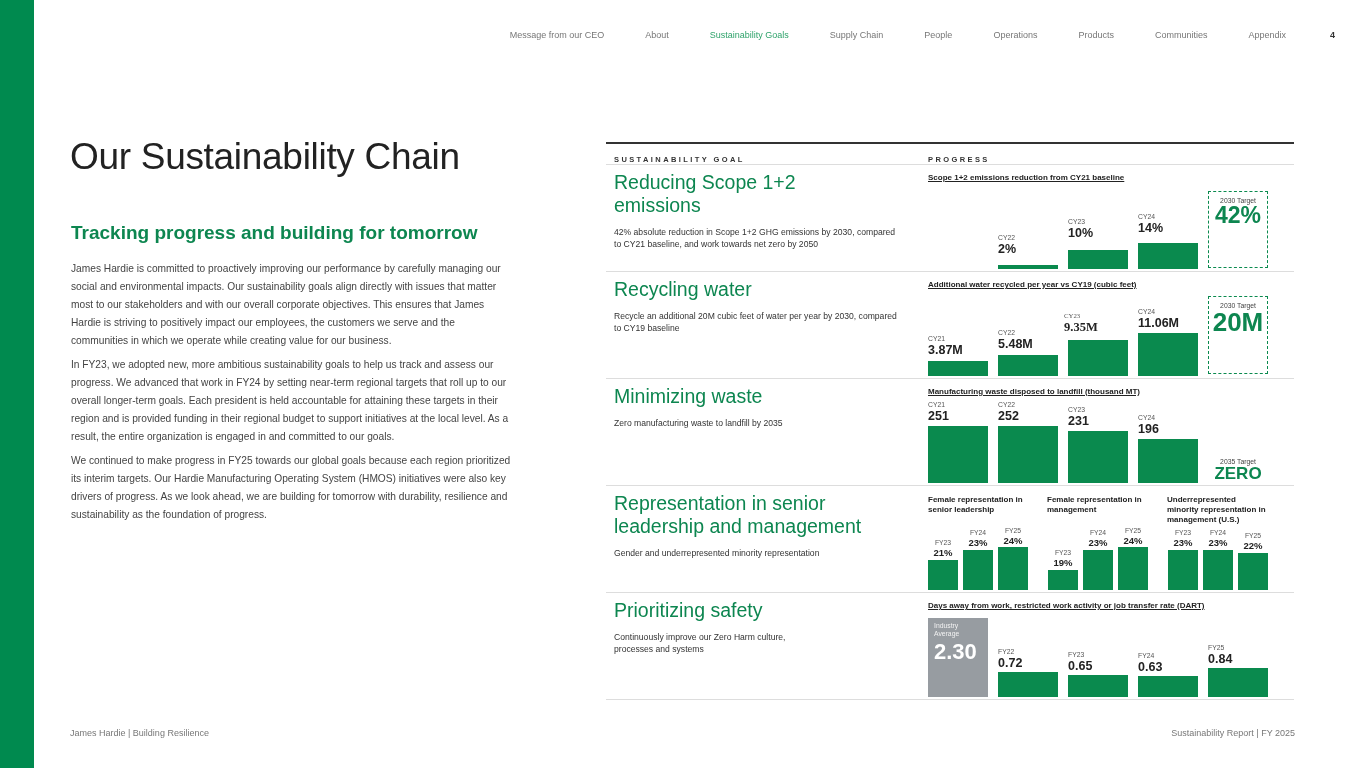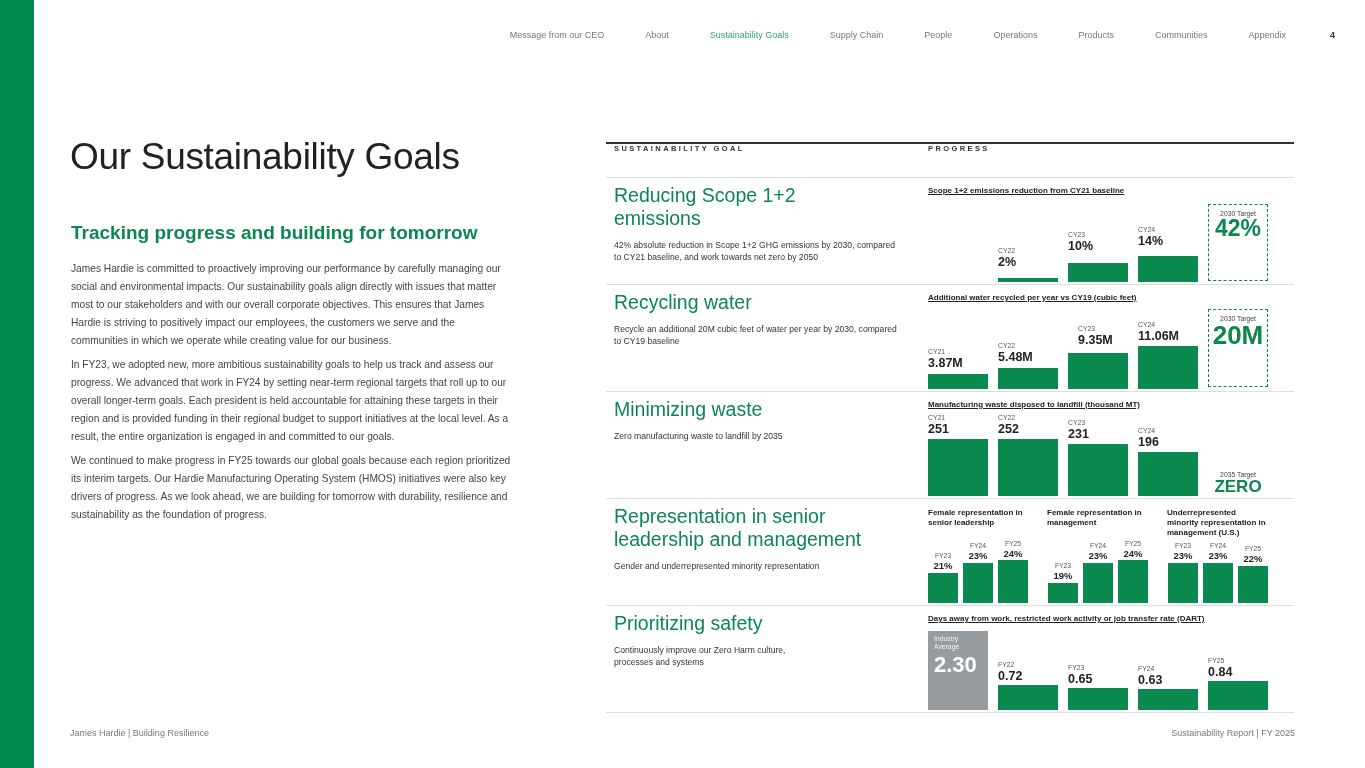--- a/index.html
+++ b/index.html
@@ -13,21 +13,21 @@
   .topnav a.active { color: #2fa36b; }
   .topnav .page-num { margin-left: 28px; color: #333; font-weight: bold; }
 
   .title { position: absolute; left: 70px; top: 136px; font-size: 37px; color: #222; font-weight: normal; letter-spacing: -0.3px; }
   .subtitle { position: absolute; left: 71px; top: 222px; font-size: 19px; color: #0d8650; }
   .body-text { position: absolute; left: 71px; top: 260px; width: 440px; font-size: 10.2px; line-height: 18px; color: #444; }
   .body-text p { margin-bottom: 6px; }
 
   .table { position: absolute; left: 606px; top: 142px; width: 688px; }
   .table-top-rule { height: 2px; background: #333; }
-  .table-head { display: flex; height: 34px; align-items: flex-start; border-bottom: 1px solid #ddd; font-size: 7.5px; font-weight: bold; letter-spacing: 2.4px; color: #333; }
+  .table-head { display: flex; height: 21px; align-items: flex-end; border-bottom: 1px solid #ddd; font-size: 7.5px; font-weight: bold; letter-spacing: 2.4px; color: #333; }
   .table-head .h1 { width: 316px; padding-left: 8px; }
   .table-head .h2 { padding-left: 6px; }
 
   .row { position: relative; height: 107px; border-bottom: 1px solid #ddd; display: flex; }
   .goal { width: 316px; padding: 6px 0 0 8px; }
   .goal-title { font-size: 19.5px; color: #0d8650; line-height: 23px; }
   .goal-desc { font-size: 8.6px; color: #333; line-height: 12px; margin-top: 9px; width: 290px; }
   .prog { position: relative; flex: 1; padding-top: 8px; padding-left: 6px; }
   .prog-caption { font-size: 8px; font-weight: bold; color: #222; text-decoration: underline; }
 
@@ -67,21 +67,21 @@
   <a href="#" class="active">Sustainability Goals</a>
   <a href="#">Supply Chain</a>
   <a href="#">People</a>
   <a href="#">Operations</a>
   <a href="#">Products</a>
   <a href="#">Communities</a>
   <a href="#">Appendix</a>
   <span class="page-num">4</span>
 </nav>
 
-<h1 class="title">Our Sustainability Goals</h1>
+<h1 class="title">Our Sustainability Chain</h1>
 <h2 class="subtitle">Tracking progress and building for tomorrow</h2>
 <div class="body-text">
   <p>James Hardie is committed to proactively improving our performance by carefully managing our social and environmental impacts. Our sustainability goals align directly with issues that matter most to our stakeholders and with our overall corporate objectives. This ensures that James Hardie is striving to positively impact our employees, the customers we serve and the communities in which we operate while creating value for our business.</p>
   <p>In FY23, we adopted new, more ambitious sustainability goals to help us track and assess our progress. We advanced that work in FY24 by setting near-term regional targets that roll up to our overall longer-term goals. Each president is held accountable for attaining these targets in their region and is provided funding in their regional budget to support initiatives at the local level. As a result, the entire organization is engaged in and committed to our goals.</p>
   <p>We continued to make progress in FY25 towards our global goals because each region prioritized its interim targets. Our Hardie Manufacturing Operating System (HMOS) initiatives were also key drivers of progress. As we look ahead, we are building for tomorrow with durability, resilience and sustainability as the foundation of progress.</p>
 </div>
 
 <div class="table">
   <div class="table-top-rule"></div>
   <div class="table-head">
@@ -128,21 +128,21 @@
       <div class="bar-label" style="left:6px; top:62px;">
           <span class="yr">CY21</span>
           <span class="val">3.87M</span>
         </div>
       <div class="bar" style="left:6px; height:15px;"></div>
       <div class="bar-label" style="left:76px; top:56px;">
           <span class="yr">CY22</span>
           <span class="val">5.48M</span>
         </div>
       <div class="bar" style="left:76px; height:21px;"></div>
-      <div class="bar-label" style="left:156px; top:39px;">
+      <div class="bar-label" style="left:142px; top:39px;font-family:Liberation Serif, serif;">
           <span class="yr">CY23</span>
           <span class="val">9.35M</span>
         </div>
       <div class="bar" style="left:146px; height:36px;"></div>
       <div class="bar-label" style="left:216px; top:35px;">
           <span class="yr">CY24</span>
           <span class="val">11.06M</span>
         </div>
       <div class="bar" style="left:216px; height:43px;"></div>
       <div class="target" style="left:286px; top:24px; height:78px;">

